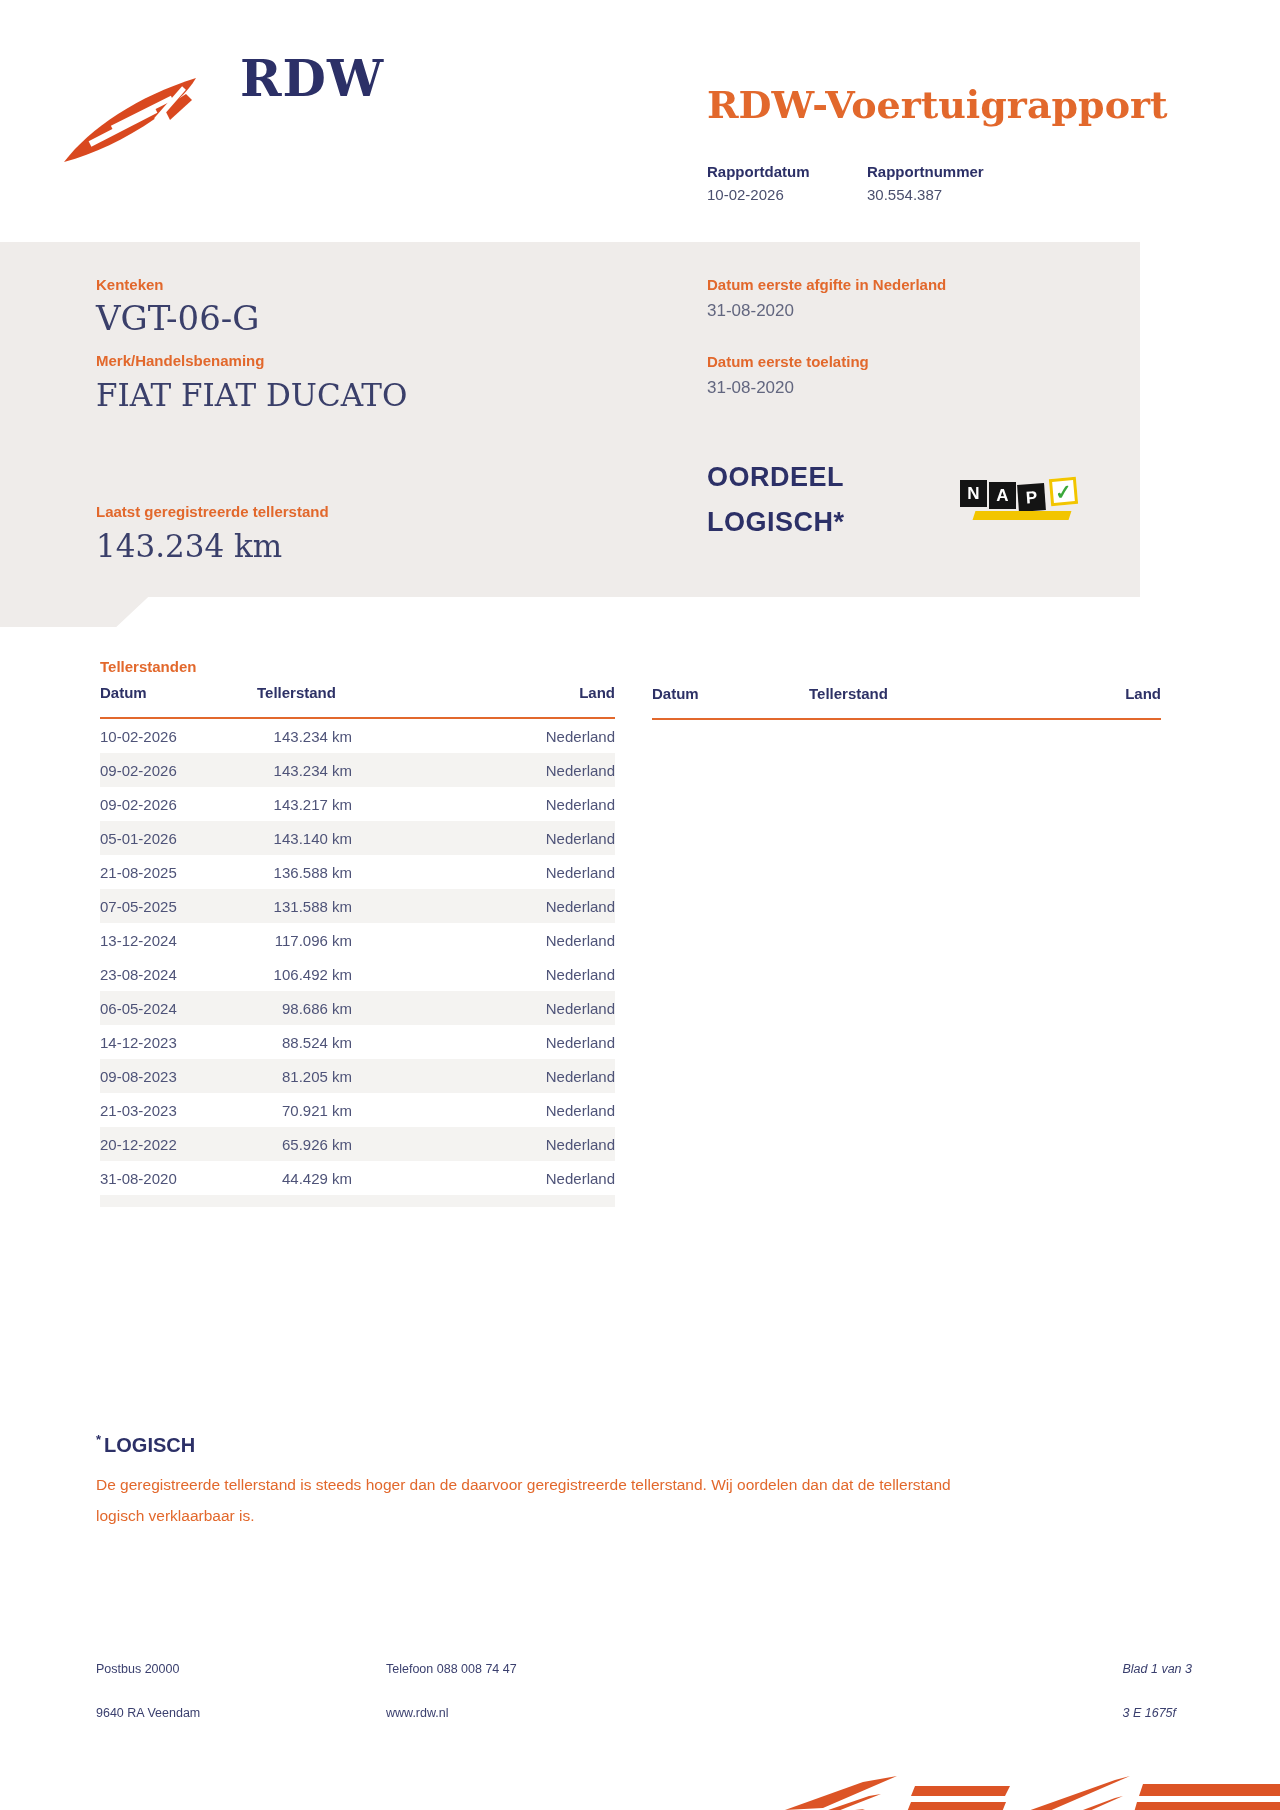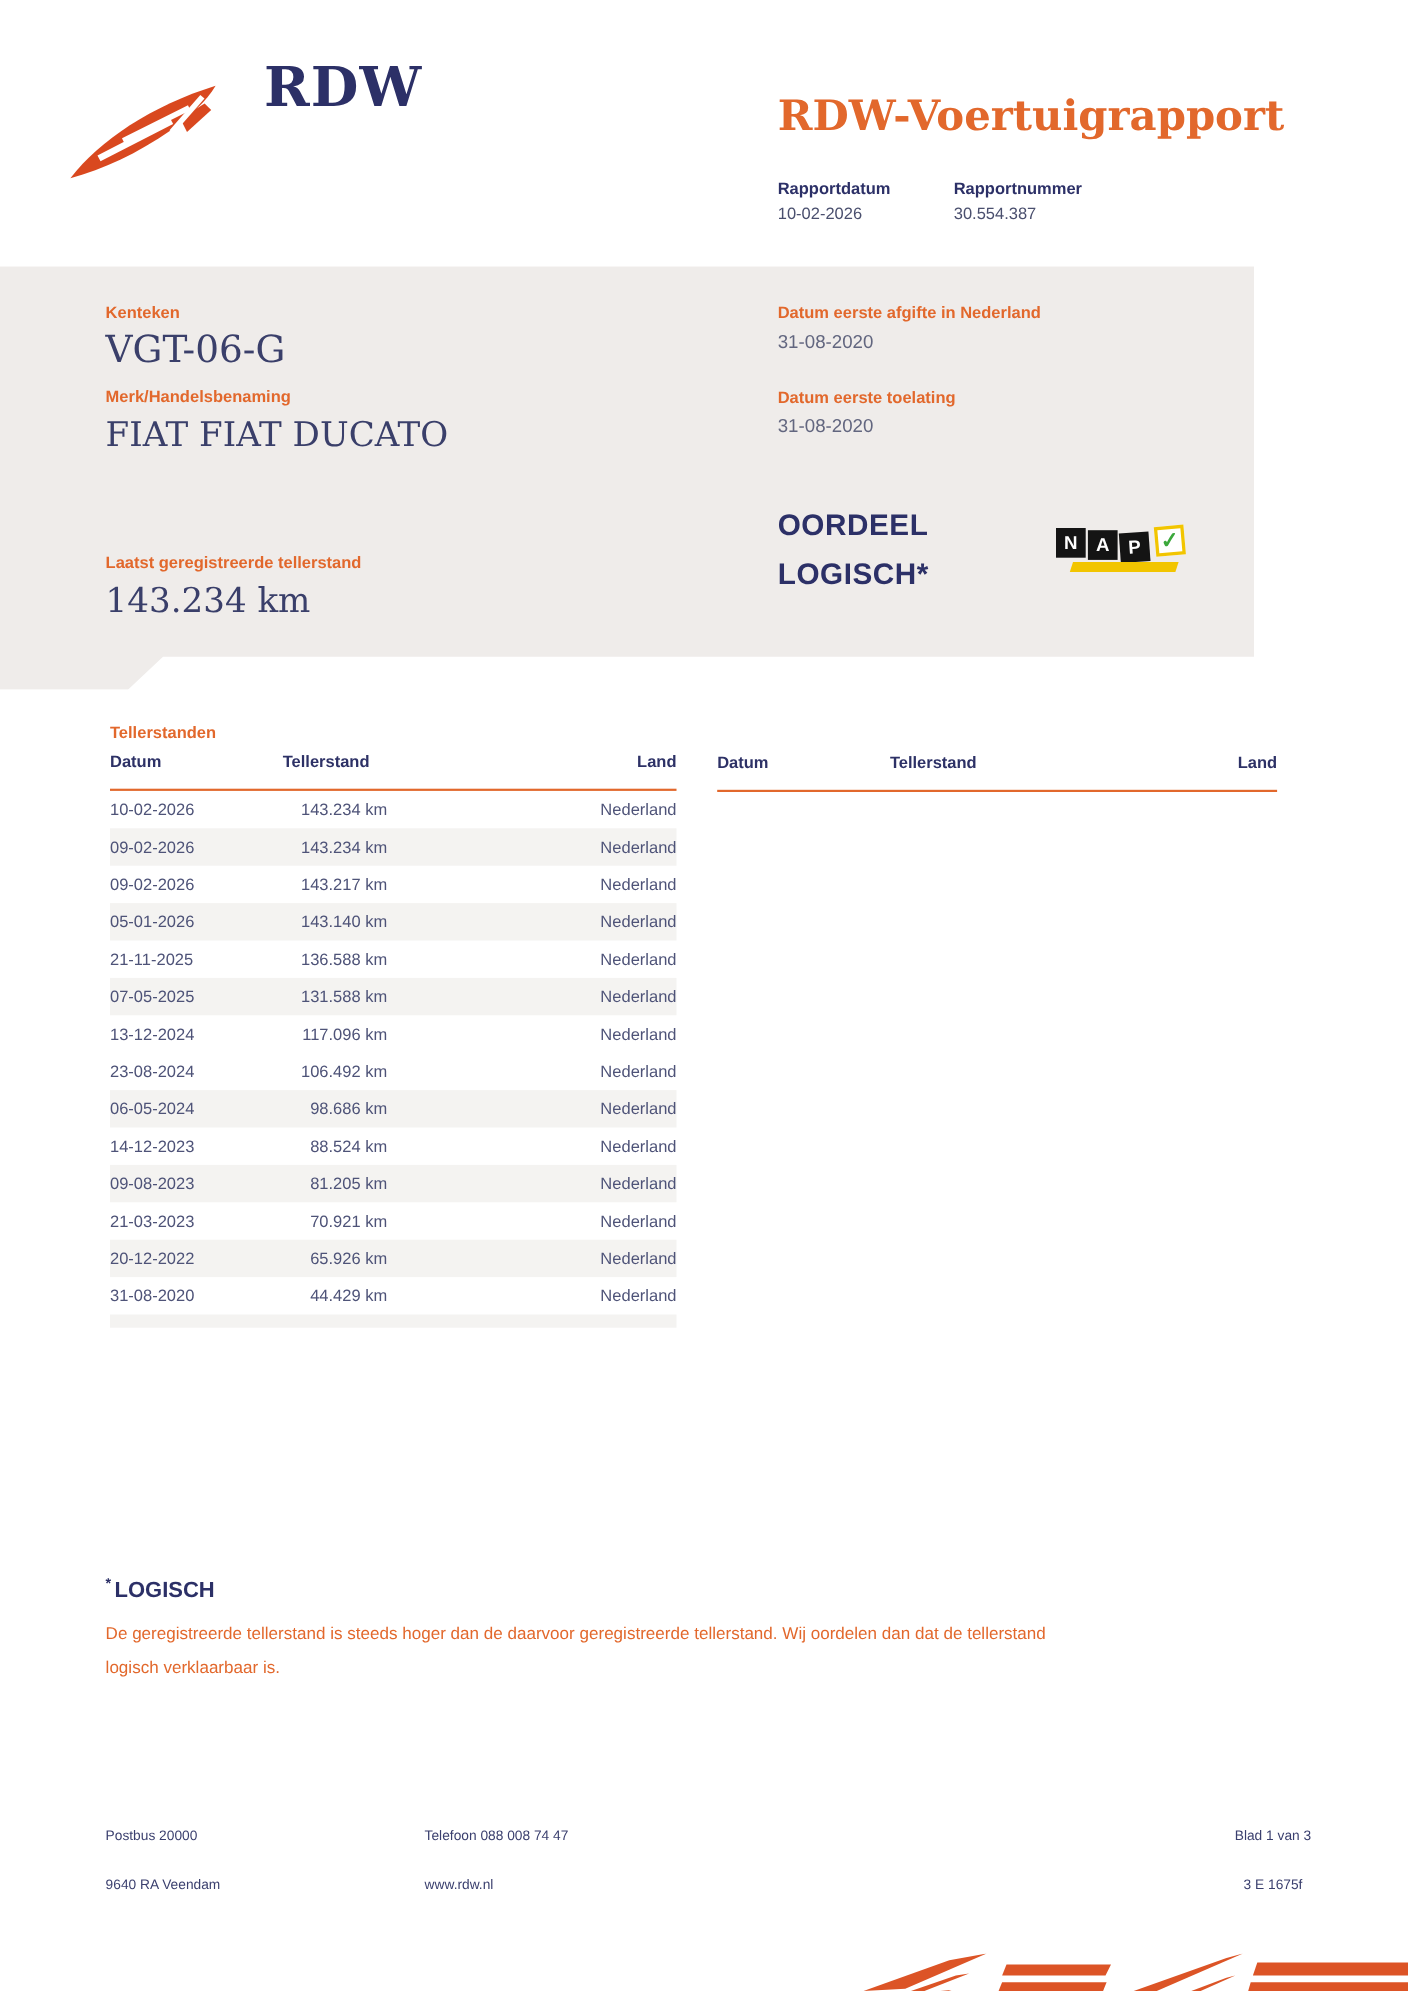--- a/index.html
+++ b/index.html
@@ -63,21 +63,21 @@
   .note-heading { color:#2C3067; font-weight:bold; font-size:20px; }
   .note-asterisk { font-size:13px; vertical-align:super; margin-right:3px; }
   .note-text { margin-top:12px; color:#E2682C; font-size:15.5px; line-height:31px; }
 
   
   .footer { position:absolute; left:96px; top:1662px; width:1096px; display:flex; font-size:12.5px; color:#3A3F6E; }
   .f-line { line-height:14px; }
   .f-line + .f-line { margin-top:30px; }
   .f-col1 { width:290px; }
   .f-col2 { flex:1; }
-  .f-col3 { text-align:center; }
+  .f-col3 { text-align:left;font-style:italic; }
   .f-col2 .f-line[data-name="footer-website"] { cursor:pointer; }
 
   
   .bottom-graphic { position:absolute; left:785px; top:1776px; }
 </style>
 </head>
 <body>
 
 <div class="page" data-name="rdw-report-page">
 
@@ -165,21 +165,21 @@
             <div class="c3" data-name="cell-land">Nederland</div>
           </div>
 
           <div class="t-row alt" data-name="table-row">
             <div class="c1" data-name="cell-datum">05-01-2026</div>
             <div class="c2" data-name="cell-tellerstand">143.140 km</div>
             <div class="c3" data-name="cell-land">Nederland</div>
           </div>
 
           <div class="t-row" data-name="table-row">
-            <div class="c1" data-name="cell-datum">21-11-2025</div>
+            <div class="c1" data-name="cell-datum">21-08-2025</div>
             <div class="c2" data-name="cell-tellerstand">136.588 km</div>
             <div class="c3" data-name="cell-land">Nederland</div>
           </div>
 
           <div class="t-row alt" data-name="table-row">
             <div class="c1" data-name="cell-datum">07-05-2025</div>
             <div class="c2" data-name="cell-tellerstand">131.588 km</div>
             <div class="c3" data-name="cell-land">Nederland</div>
           </div>
 

